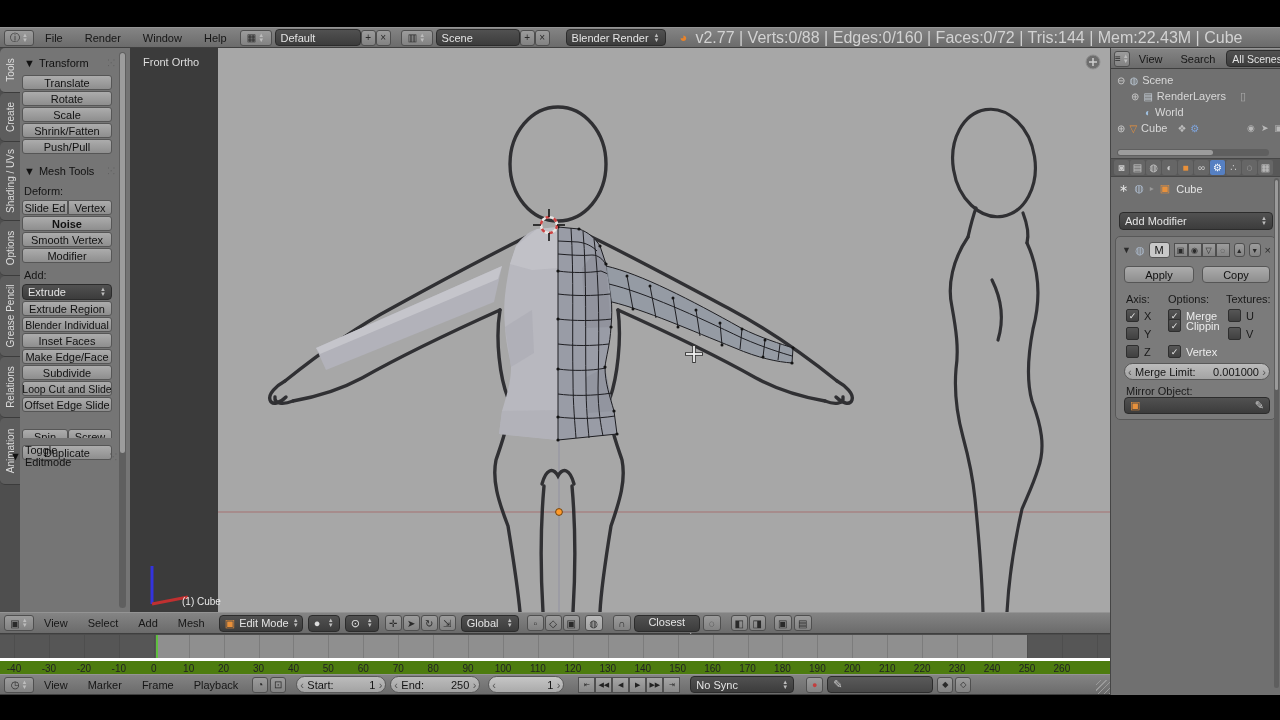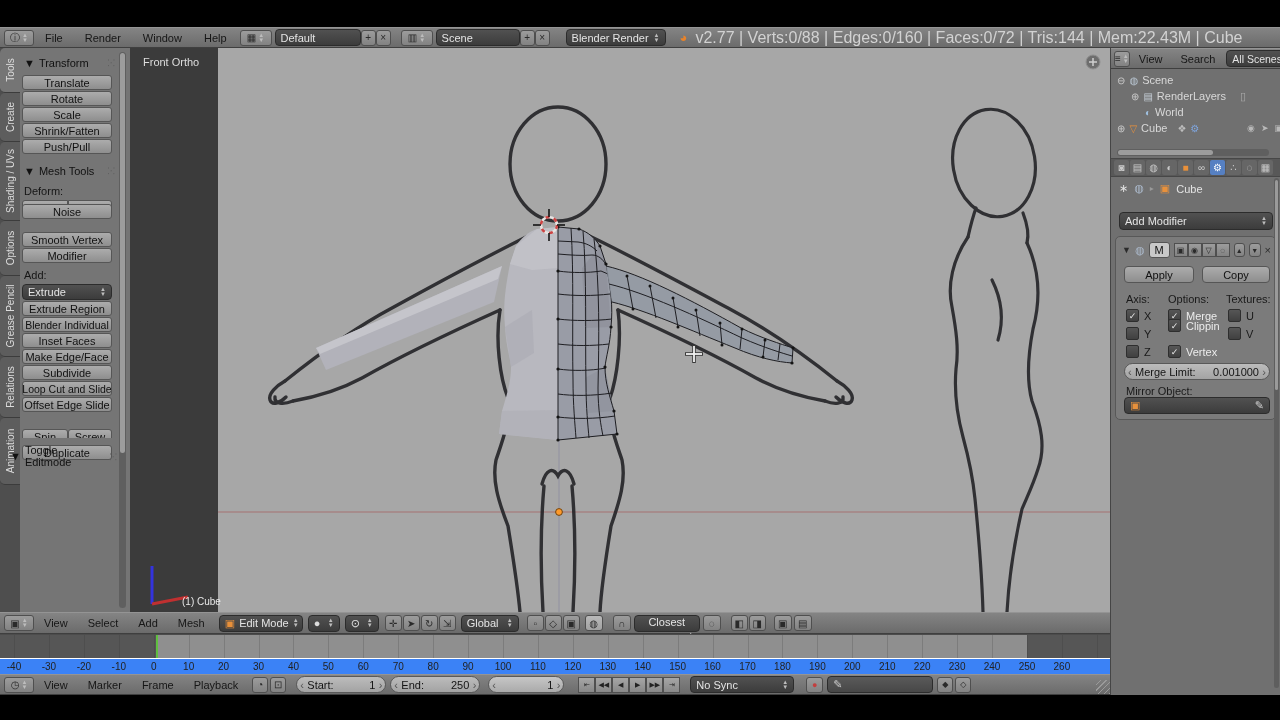--- a/index.html
+++ b/index.html
@@ -77,21 +77,21 @@
   .cb.lightlbl{color:#ececec;}
   #pscroll{position:absolute;left:163px;top:130px;width:5px;height:510px;background:#5e5e5e;border-radius:3px;}
   #pscroll .thumb{position:absolute;left:1px;top:2px;width:3px;height:210px;background:#9a9a9a;border-radius:2px;}
   
   #tl-tracks{left:0;top:634px;width:1110px;height:24px;background:#8f8f8f;border-top:1px solid #4c4c4c;overflow:hidden;}
   #tl-grid{position:absolute;left:0;top:0;width:1110px;height:24px;
      background:repeating-linear-gradient(90deg, rgba(0,0,0,0.13) 0 1px, transparent 1px 34.93px);
      background-position:14px 0;}
   .tl-dark{position:absolute;top:0;height:24px;background:rgba(40,40,40,0.55);}
   #playhead{position:absolute;left:156px;top:0;width:2px;height:24px;background:#5fbf3f;}
-  #tl-ticks{left:0;top:658px;width:1110px;height:16px;background:#3b82f6;border-top:1px solid #ffffff;overflow:hidden;}
+  #tl-ticks{left:0;top:658px;width:1110px;height:16px;background:#4d7c0f;border-top:3px solid #ffffff;overflow:hidden;}
   .tick{position:absolute;top:2px;transform:translateX(-50%);font-size:10px;color:#222;}
   .pbtn{background:linear-gradient(#a6a6a6,#888);border:1px solid #505050;display:inline-flex;align-items:center;
         justify-content:center;width:17px;height:16px;font-size:7px;color:#222;box-sizing:border-box;}
   
   #grip-br{position:absolute;left:1096px;top:680px;width:14px;height:14px;
      background:repeating-linear-gradient(135deg, transparent 0 3px, #9a9a9a 3px 4px);}
   .blackbar{position:absolute;left:0;width:1280px;background:#000;}
 </style>
 </head>
 <body>
@@ -175,21 +175,21 @@
     <div class="btn shelfbtn" style="top:91px;">Push/Pull</div>
 
     <div class="panelhdr" style="top:116px;">
       <span>▼</span>
       <span>Mesh Tools</span>
       <span class="grip">⁙</span>
     </div>
     <div class="abs" style="left:24px;top:137px;color:#161616;">Deform:</div>
     <div class="btn shelfbtn" style="top:152px;width:46px;border-radius:3px 0 0 3px;">Slide Ed</div>
     <div class="btn shelfbtn" style="top:152px;left:68px;width:44px;border-radius:0 3px 3px 0;">Vertex</div>
-    <div class="btn shelfbtn" style="top:156px;">Noise</div>
+    <div class="btn shelfbtn" style="top:168px;font-weight:bold;">Noise</div>
     <div class="btn shelfbtn" style="top:184px;">Smooth Vertex</div>
     <div class="btn shelfbtn" style="top:200px;">Modifier</div>
     <div class="abs" style="left:24px;top:221px;color:#161616;">Add:</div>
     <div class="dd shelfbtn" style="top:236px;height:16px;">
         <span>Extrude</span>
         <span class="updown"></span>
       </div>
     <div class="btn shelfbtn" style="top:253px;">Extrude Region</div>
     <div class="btn shelfbtn" style="top:269px;font-size:10.5px;">Blender Individual</div>
     <div class="btn shelfbtn" style="top:285px;">Inset Faces</div>

